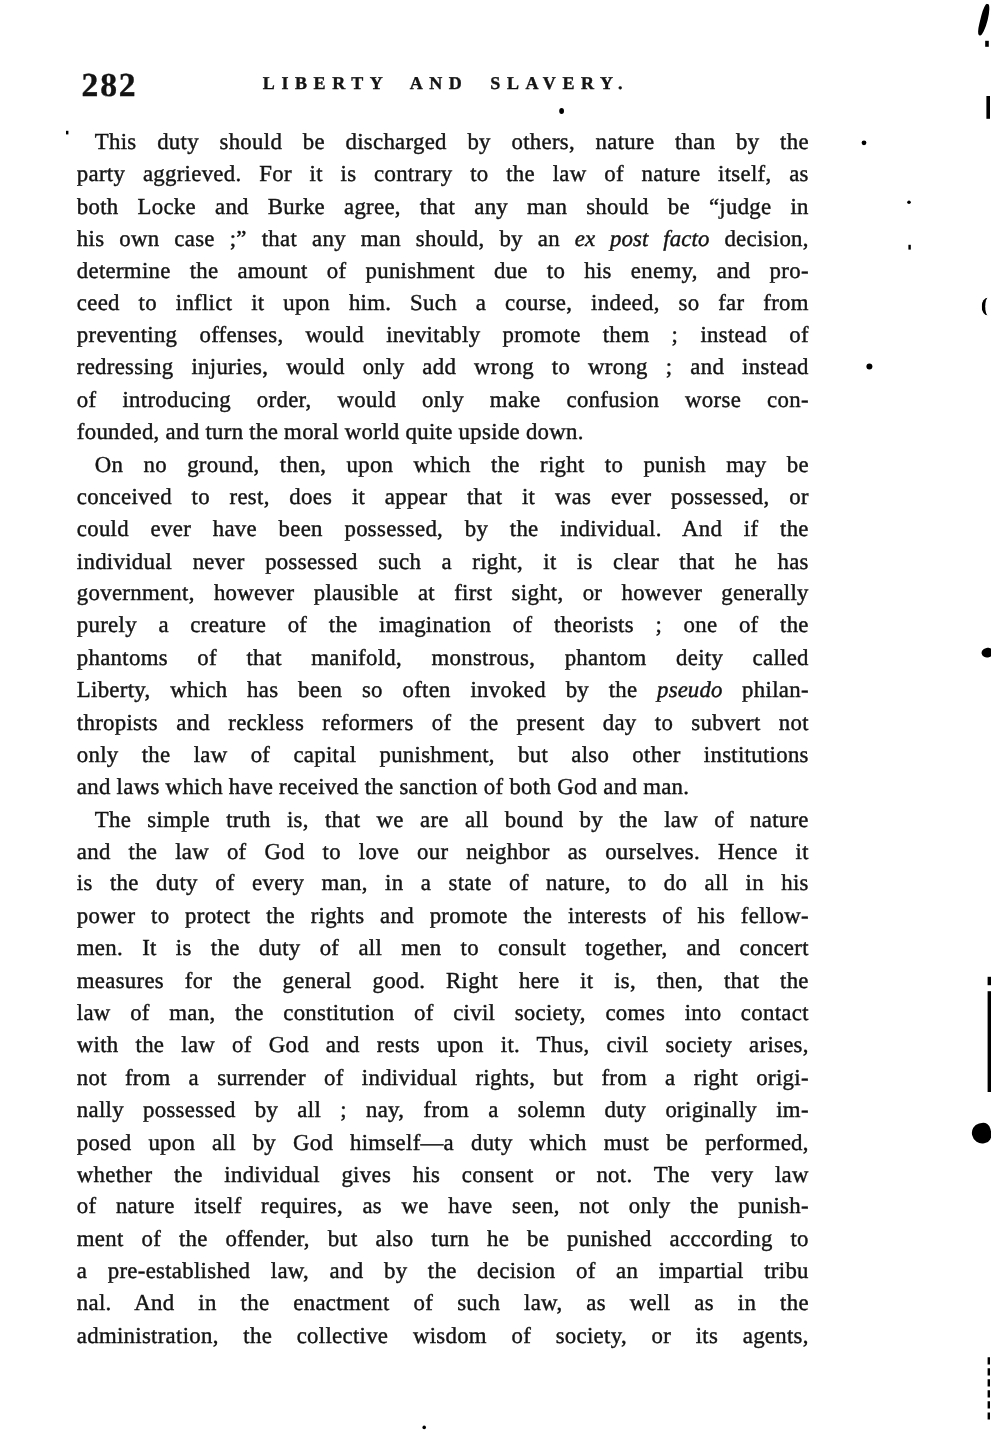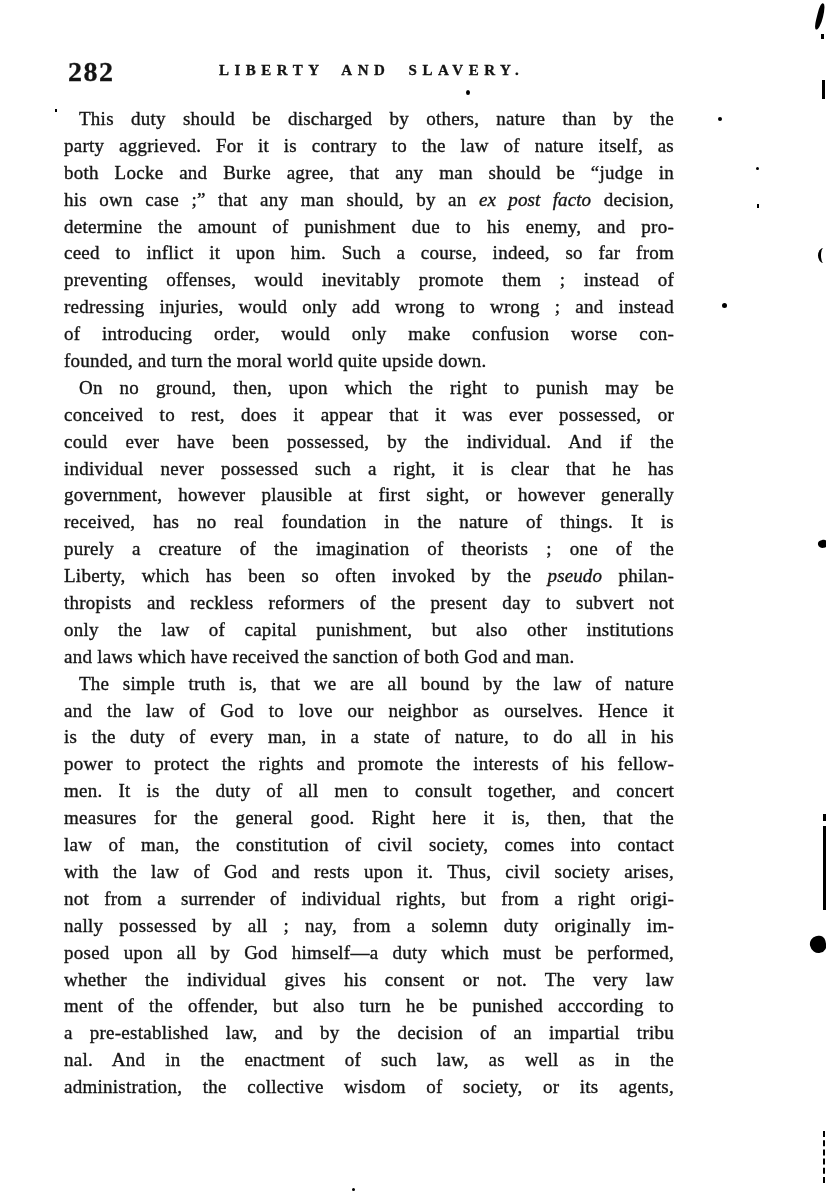--- a/index.html
+++ b/index.html
@@ -89,40 +89,41 @@
         <div class="line">redressing injuries, would only add wrong to wrong ; and instead</div>
         <div class="line">of introducing order, would only make confusion worse con-</div>
         <div class="line endline">founded, and turn the moral world quite upside down.</div>
       </div>
       <div class="para">
         <div class="line first">On no ground, then, upon which the right to punish may be</div>
         <div class="line">conceived to rest, does it appear that it was ever possessed, or</div>
         <div class="line">could ever have been possessed, by the individual. And if the</div>
         <div class="line">individual never possessed such a right, it is clear that he has</div>
         <div class="line">government, however plausible at first sight, or however generally</div>
-        <div class="line">received, has no real foundation in the nature of things. It is</div>
         <div class="line">purely a creature of the imagination of theorists ; one of the</div>
+        <div class="line">phantoms of that manifold, monstrous, phantom deity called</div>
         <div class="line">Liberty, which has been so often invoked by the <i>pseudo</i> philan-</div>
         <div class="line">thropists and reckless reformers of the present day to subvert not</div>
         <div class="line">only the law of capital punishment, but also other institutions</div>
         <div class="line endline">and laws which have received the sanction of both God and man.</div>
       </div>
       <div class="para">
         <div class="line first">The simple truth is, that we are all bound by the law of nature</div>
         <div class="line">and the law of God to love our neighbor as ourselves. Hence it</div>
         <div class="line">is the duty of every man, in a state of nature, to do all in his</div>
         <div class="line">power to protect the rights and promote the interests of his fellow-</div>
         <div class="line">men. It is the duty of all men to consult together, and concert</div>
         <div class="line">measures for the general good. Right here it is, then, that the</div>
         <div class="line">law of man, the constitution of civil society, comes into contact</div>
         <div class="line">with the law of God and rests upon it. Thus, civil society arises,</div>
         <div class="line">not from a surrender of individual rights, but from a right origi-</div>
         <div class="line">nally possessed by all ; nay, from a solemn duty originally im-</div>
         <div class="line">posed upon all by God himself—a duty which must be performed,</div>
         <div class="line">whether the individual gives his consent or not. The very law</div>
+        <div class="line">of nature itself requires, as we have seen, not only the punish-</div>
         <div class="line">ment of the offender, but also turn he be punished acccording to</div>
         <div class="line">a pre-established law, and by the decision of an impartial tribu</div>
         <div class="line">nal. And in the enactment of such law, as well as in the</div>
         <div class="line">administration, the collective wisdom of society, or its agents,</div>
       </div>
     </div>
 
   <div class="ink hook" style="left:817px; top:3px;"></div>
   <div class="ink" style="left:821px; top:34px; width:3px; height:5px;"></div>
   <div class="ink" style="left:822px; top:80px; width:3px; height:19px;"></div>

